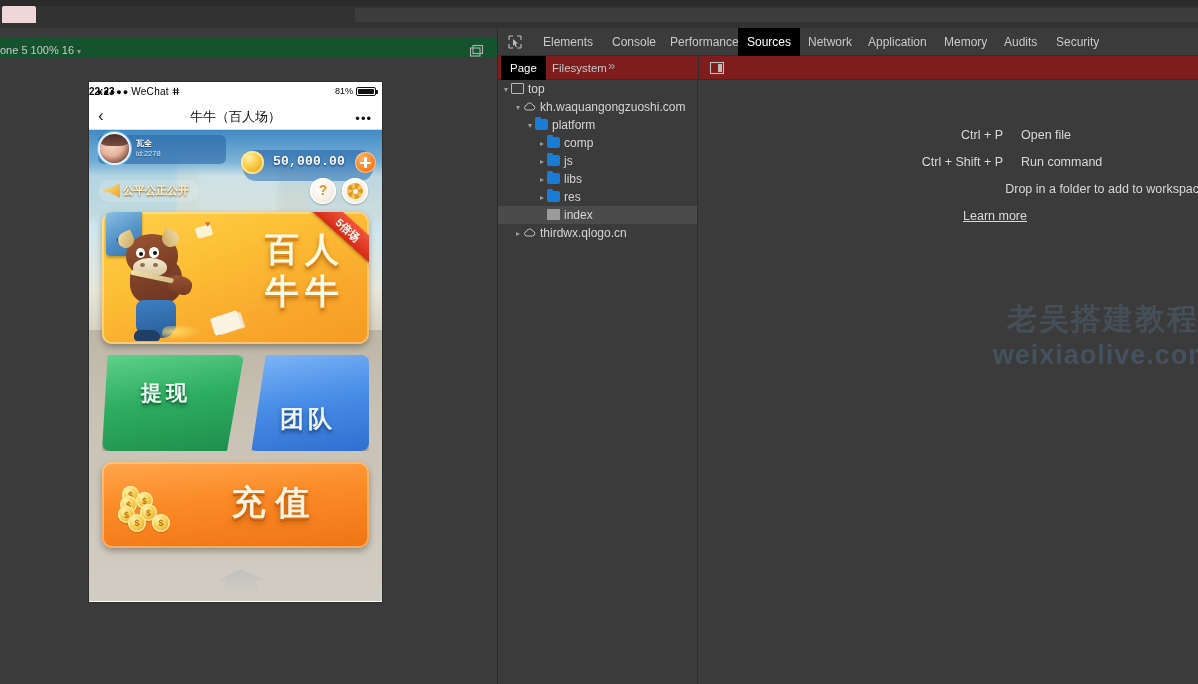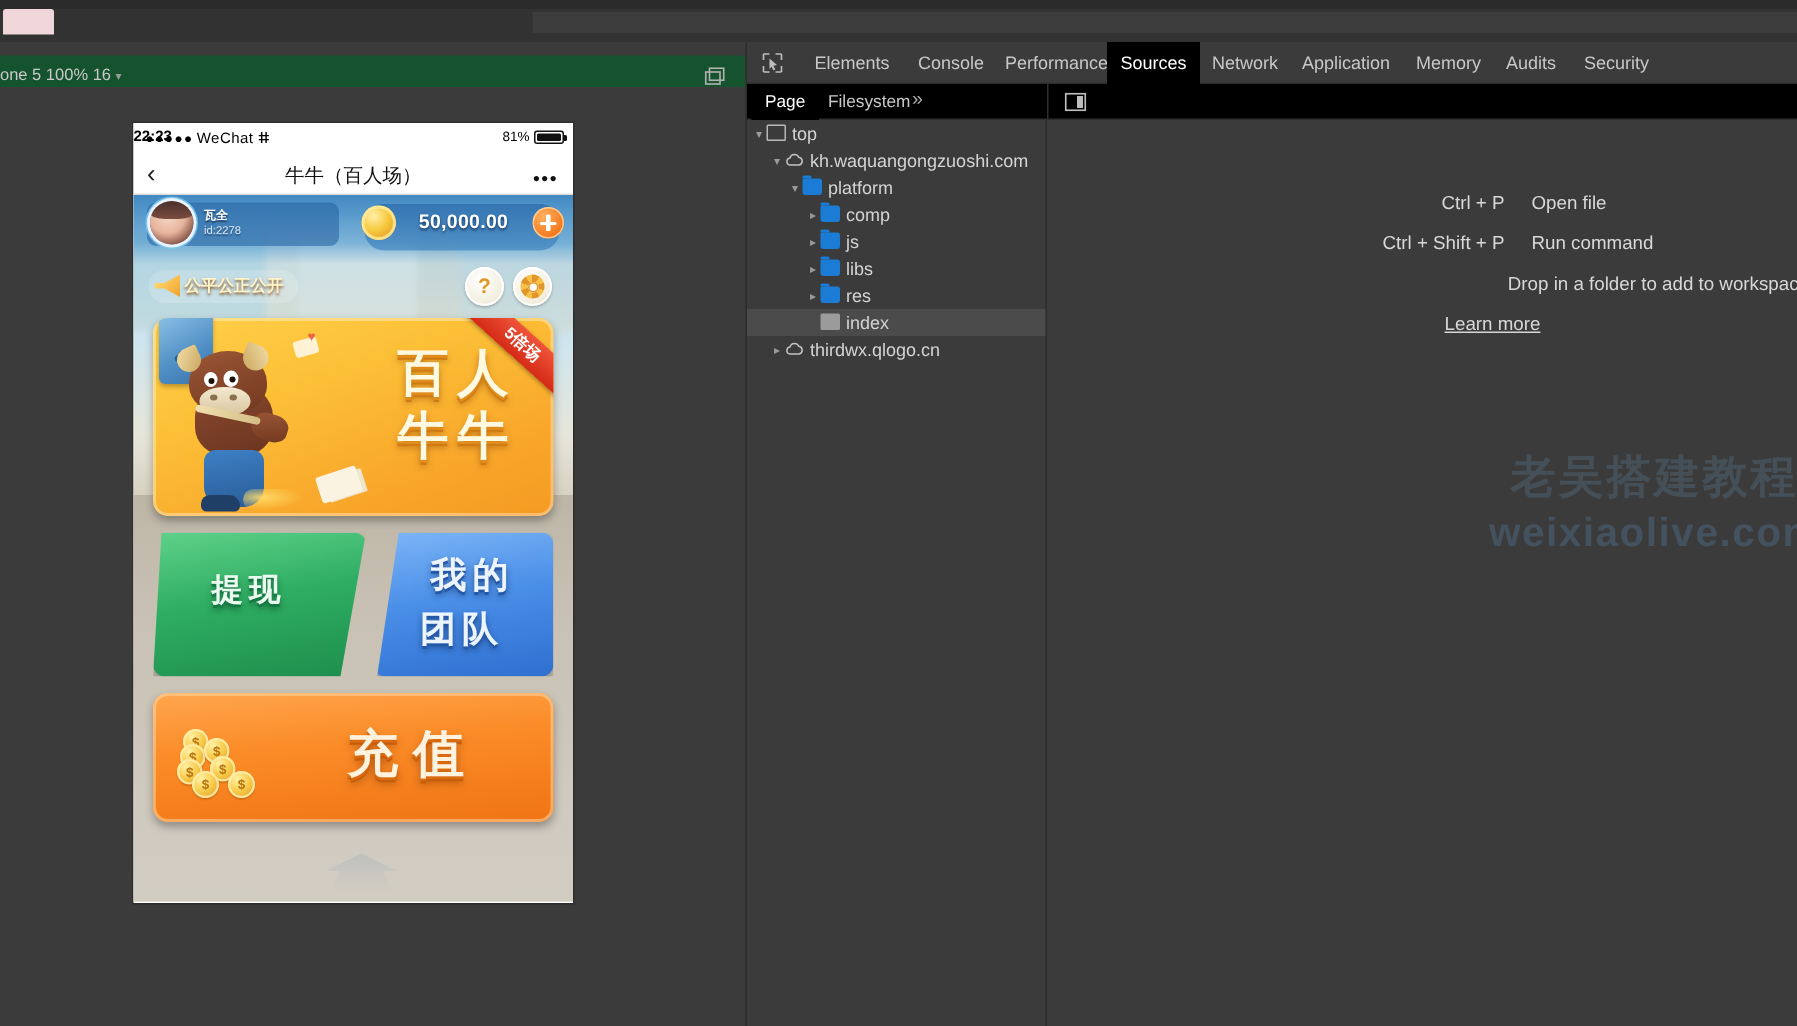--- a/index.html
+++ b/index.html
@@ -61,22 +61,22 @@
   #hud { position: absolute; left: 0; top: 0; width: 100%; height: 46px;
     background: linear-gradient(180deg, rgba(56,130,190,.92), rgba(78,152,205,.62) 70%, rgba(120,180,215,0)); }
   #player-chip { position:absolute; left:9px; top:5px; width:128px; height:29px; background: rgba(36,96,160,.55); border-radius: 6px; }
   #avatar { position:absolute; left:11px; top:4px; width:29px; height:29px; border-radius:50%;
      background: radial-gradient(circle at 40% 35%, #f6d9c9 0%, #e7b49c 45%, #8d5a4c 75%, #4a2b28 100%);
      box-shadow: 0 0 0 2px #eaf3ff, 0 0 0 3px rgba(120,200,240,.9); overflow:hidden; }
   #avatar-hair { position:absolute; left:0; top:0; width:100%; height:40%; background: linear-gradient(180deg,#4a2f2a,#7a4d40); border-radius: 50% 50% 35% 35%; }
   #player-name { position:absolute; left:47px; top:8px; font-size:8px; color:#ffffff; font-weight:bold; text-shadow:0 1px 1px rgba(0,0,0,.5); }
   #player-id { position:absolute; left:47px; top:19px; font-size:7.5px; color:#dbe9f6; text-shadow:0 1px 1px rgba(0,0,0,.4); }
 
-  #coin-chip { position:absolute; right:9px; top:6px; height:31px; min-width:130px;
-     background: linear-gradient(180deg, rgba(38,100,166,.62), rgba(52,124,188,.6)); border-radius: 13px; }
+  #coin-chip { position:absolute; right:9px; top:20px; height:31px; min-width:130px;
+     background: linear-gradient(180deg, rgba(38,100,166,.62), rgba(52,124,188,.6)); border-radius: 13px; font-family: Liberation Mono, monospace; }
   #coin-icon { position:absolute; left:-2px; top:1px; width:23px; height:23px; border-radius:50%;
      background: radial-gradient(circle at 35% 30%, #ffeea0, #f5c game 40%, #d98c17 100%);
      background: radial-gradient(circle at 35% 30%, #fff0a8 0%, #f7c93f 45%, #d9891a 100%);
      box-shadow: inset 0 0 0 2px rgba(255,238,160,.8); }
   #coin-amount { position:absolute; left:24px; top:4px; right:22px; text-align:center; font-size:13px; font-weight:bold; color:#ffffff;
      text-shadow: 0 1px 2px rgba(0,30,70,.75); letter-spacing:.2px; }
   #coin-plus { position:absolute; right:-3px; top:2px; width:21px; height:21px; border-radius:50%;
      background: radial-gradient(circle at 35% 30%, #ffb15e, #f2781f 70%, #d05c10 100%);
      box-shadow: inset 0 0 0 1px rgba(255,220,170,.8); cursor:pointer; }
   #coin-plus:before, #coin-plus:after { content:""; position:absolute; background:#fff; border-radius:1px; }
@@ -182,21 +182,21 @@
      letter-spacing:10px; color:#fff3e0; text-shadow: 0 2px 0 #d96a10, 0 3px 0 #c45c0a, 0 4px 6px rgba(120,50,0,.55); }
 
   
   #devtools { position:absolute; left:497px; top:28px; width:701px; height:656px; background:#3b3b3b;
      border-left:1px solid #2b2b2b; }
   #dt-tabbar { position:relative; width:100%; height:28px; background:#3b3b3b; border-bottom:1px solid #2e2e2e; }
   #inspect-icon { position:absolute; left:9px; top:6px; width:16px; height:16px; cursor:pointer; }
   .dt-tab { position:absolute; top:0; height:28px; line-height:28px; padding:0 9px; font-size:12px; color:#c8c8c8; cursor:pointer; white-space:nowrap; }
   .dt-tab.active { background:#000000; color:#ffffff; }
 
-  #dt-subbar { position:relative; width:100%; height:24px; background:#000000; border-bottom:1px solid #2e2e2e; }
+  #dt-subbar { position:relative; width:100%; height:24px; background:#7f1d1d; border-bottom:1px solid #2e2e2e; }
   .sub-tab { position:absolute; top:0; height:24px; line-height:24px; padding:0 9px; font-size:11.5px; color:#c8c8c8; cursor:pointer; }
   .sub-tab.active { background:#000000; color:#ffffff; }
   #sub-more { position:absolute; left:110px; top:2px; font-size:13px; color:#a9a9a9; cursor:pointer; }
   #sub-kebab { position:absolute; left:180px; top:4px; width:4px; height:16px; cursor:pointer; }
   .kdot { width:3px; height:3px; border-radius:50%; background:#bdbdbd; margin:2px 0; }
   #panel-divider { position:absolute; left:200px; top:0; width:1px; height:24px; background:#2e2e2e; }
   #collapse-icon { position:absolute; left:211px; top:4px; width:16px; height:16px; cursor:pointer; }
 
   #nav-tree { position:absolute; left:0; top:52px; width:200px; bottom:0; background:#3b3b3b; overflow:hidden;
      border-right:1px solid #2e2e2e; }
@@ -336,21 +336,20 @@
         </div>
         <div id="ribbon">
           <span>5倍场</span>
         </div>
       </div>
 
       <div id="btn-withdraw">
         <div class="btn-label">提现</div>
       </div>
       <div id="btn-team">
-        <div class="btn-line1">我的</div>
         <div class="btn-line2">团队</div>
       </div>
 
       <div id="btn-recharge">
         <div id="recharge-coins">
           <span class="rc" style="left:4px;  top:4px;  width:17px; height:17px;"></span>
           <span class="rc" style="left:2px;  top:14px; width:17px; height:17px;"></span>
           <span class="rc" style="left:0px;  top:24px; width:17px; height:17px;"></span>
           <span class="rc" style="left:18px; top:10px; width:17px; height:17px;"></span>
           <span class="rc" style="left:22px; top:22px; width:17px; height:17px;"></span>

